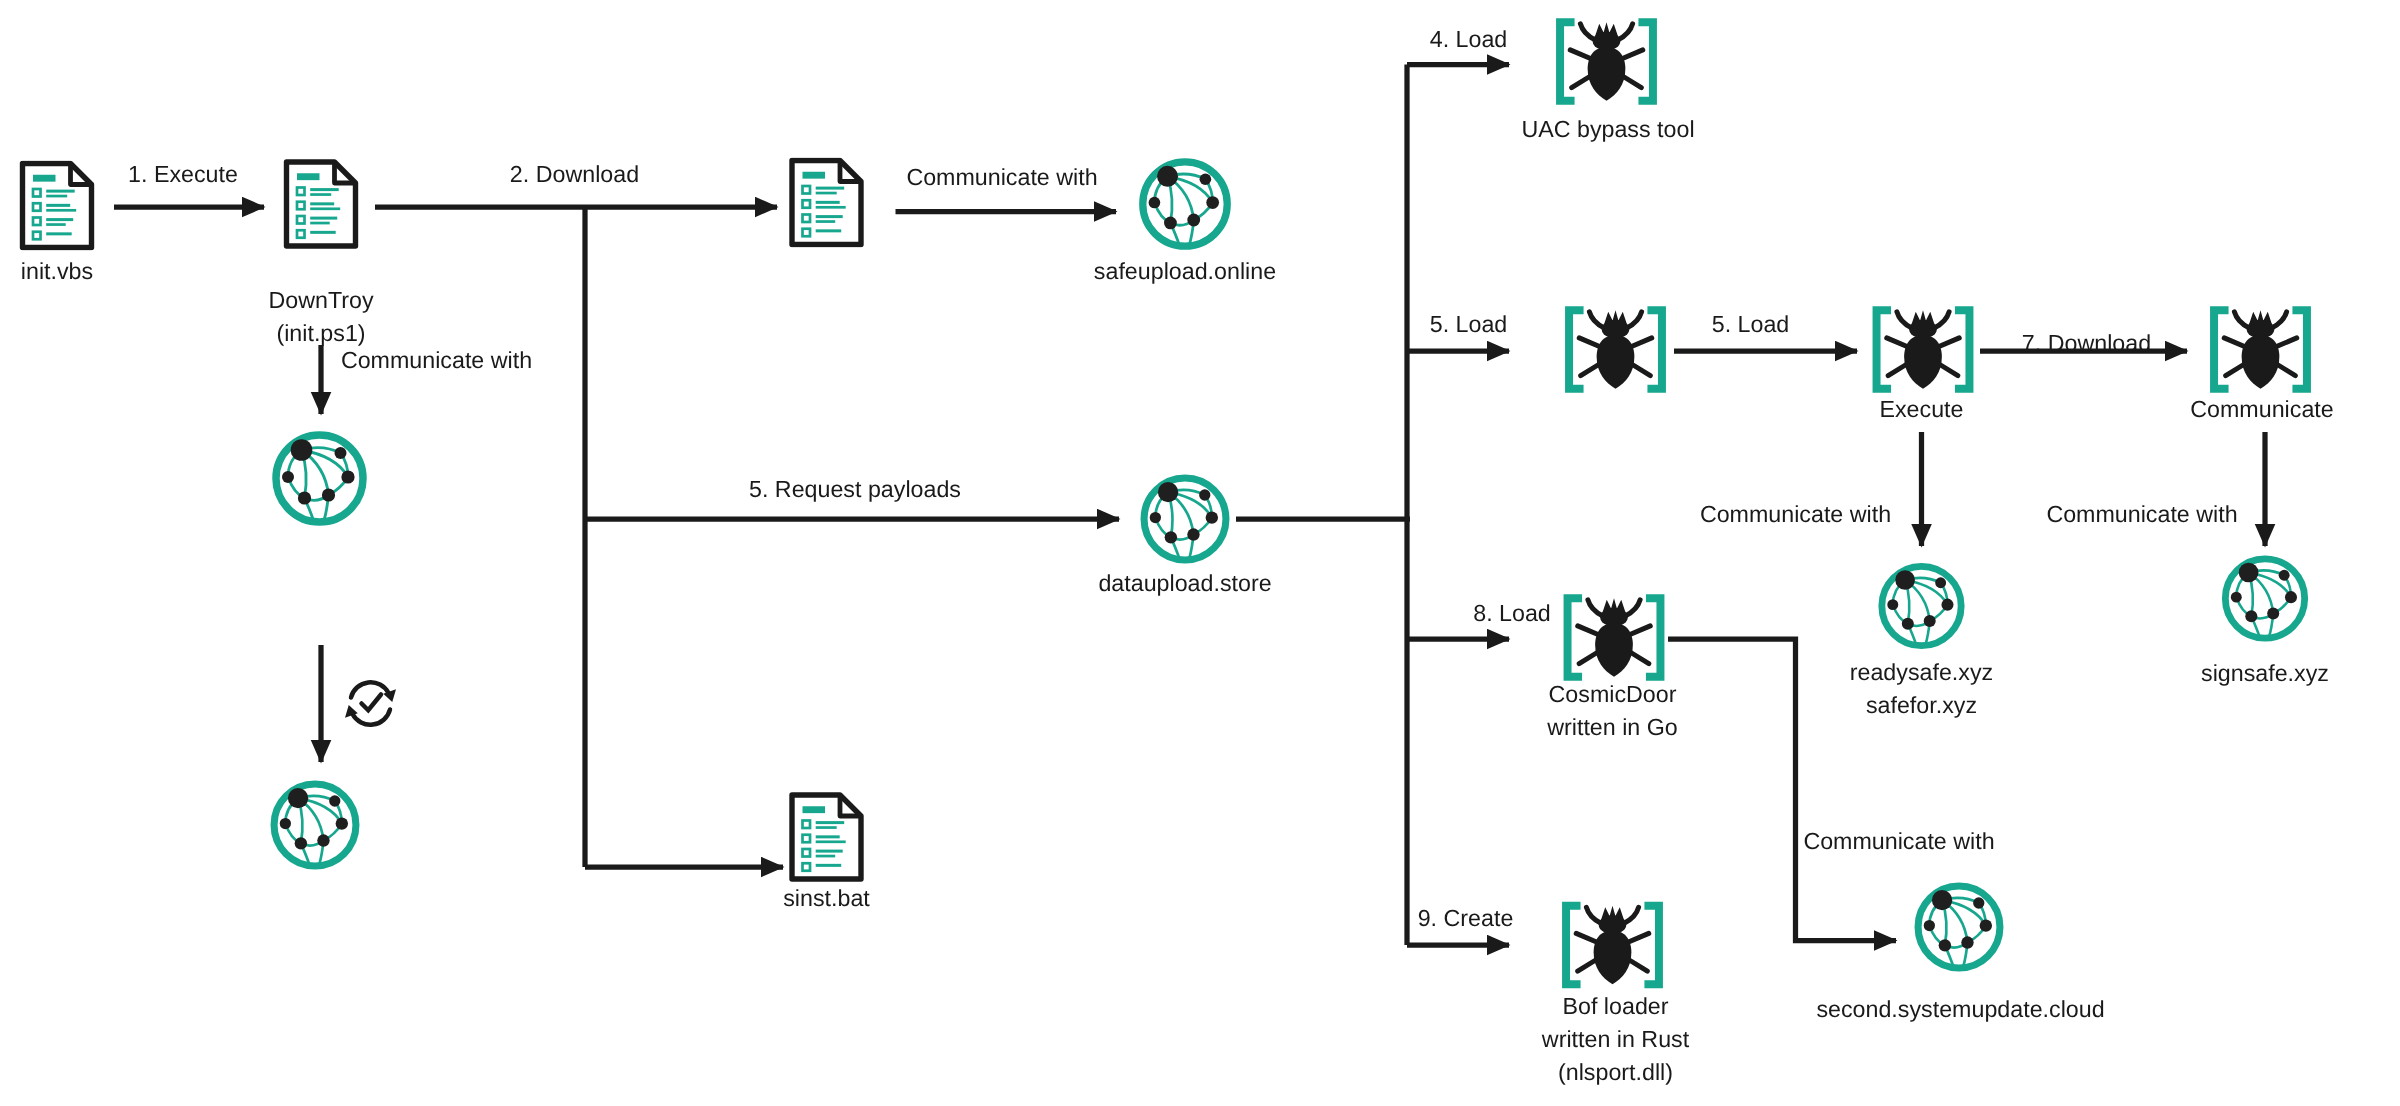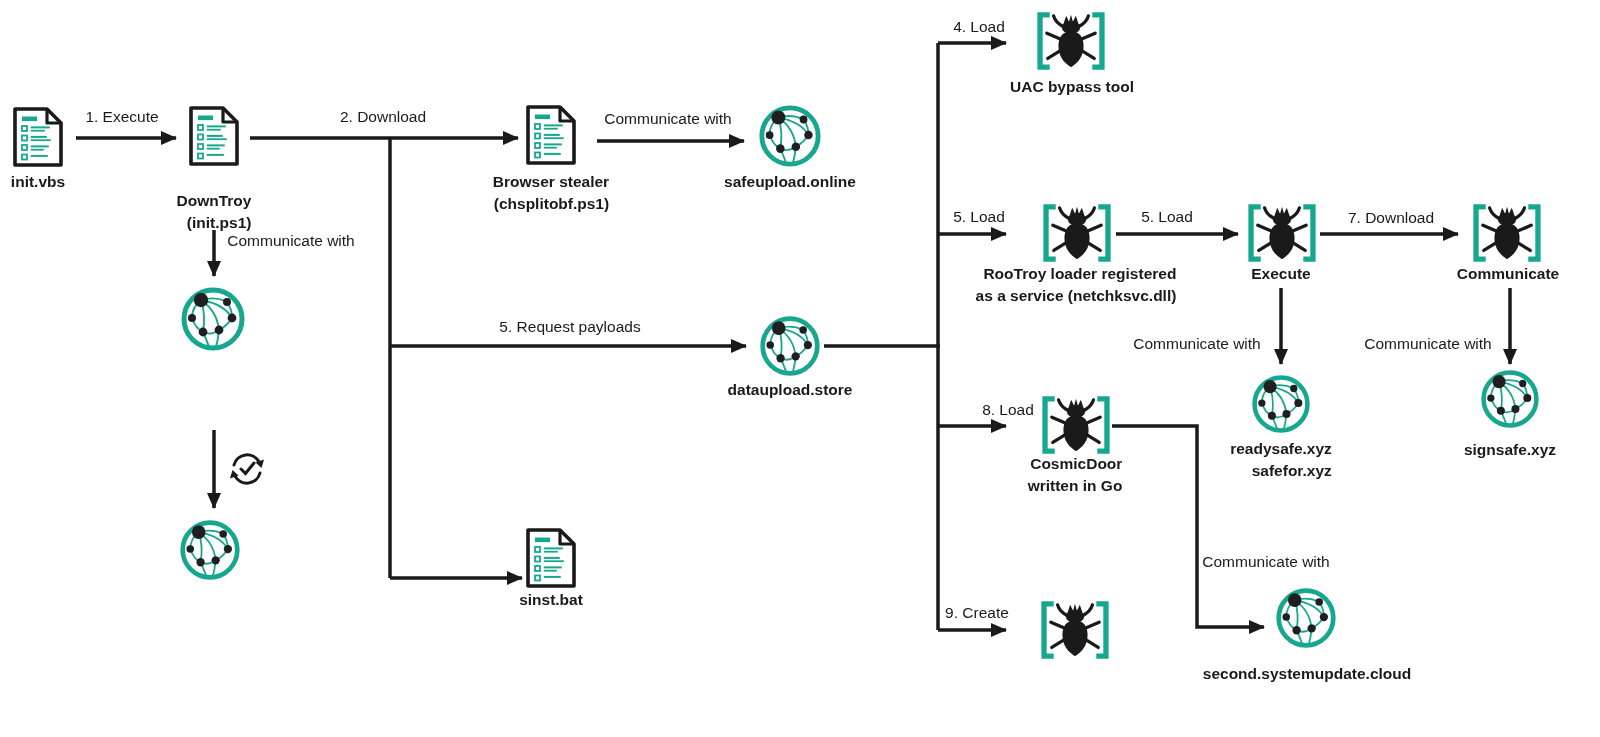--- a/index.html
+++ b/index.html
@@ -5,23 +5,23 @@
   html,body{margin:0;padding:0;background:#ffffff;}
   .canvas{
     position:relative;width:1600px;height:737px;background:#ffffff;overflow:hidden;
     font-family:"Liberation Sans",sans-serif;color:#1a1a1a;
   }
   .wires{position:absolute;left:0;top:0;width:1600px;height:737px;}
   .wires path{stroke:#1a1a1a;stroke-width:3.5;fill:none;}
   .icon{position:absolute;transform:translate(-50%,-50%);}
   .lbl{
     position:absolute;transform:translate(-50%,-50%);
-    font-size:15.5px;line-height:22px;text-align:right;white-space:nowrap;
+    font-size:15.5px;line-height:22px;text-align:center;white-space:nowrap;
   }
-  .lbl span{display:block;font-weight:bold;}
+  .lbl span{display:block;}
 </style>
 </head>
 <body>
 
 <div class="canvas">
 
   <svg width="0" height="0" style="position:absolute">
     <defs>
       <marker id="arrow" markerUnits="userSpaceOnUse" markerWidth="18" markerHeight="16" refX="15" refY="7" orient="auto">
         <path d="M0,0 L16,7 L0,14 Z" fill="#1a1a1a" stroke="none"></path>
@@ -180,53 +180,45 @@
     </svg>
 
   <div class="lbl" style="left:122px;top:117px">1. Execute</div>
   <div class="lbl" style="left:383px;top:117px">2. Download</div>
   <div class="lbl" style="left:570px;top:327px">5. Request payloads</div>
   <div class="lbl" style="left:668px;top:119px">Communicate with</div>
   <div class="lbl" style="left:291px;top:241px">Communicate with</div>
   <div class="lbl" style="left:979px;top:27px">4. Load</div>
   <div class="lbl" style="left:979px;top:217px">5. Load</div>
   <div class="lbl" style="left:1167px;top:217px">5. Load</div>
-  <div class="lbl" style="left:1391px;top:218px">7. Download</div>
+  <div class="lbl" style="left:1391px;top:230px">7. Download</div>
   <div class="lbl" style="left:1197px;top:344px">Communicate with</div>
   <div class="lbl" style="left:1428px;top:344px">Communicate with</div>
   <div class="lbl" style="left:1008px;top:410px">8. Load</div>
   <div class="lbl" style="left:1266px;top:562px">Communicate with</div>
   <div class="lbl" style="left:977px;top:613px">9. Create</div>
 
   <div class="lbl" style="left:38px;top:182px">
     <span>init.vbs</span>
   </div>
   <div class="lbl" style="left:214px;top:212px">
     <span>DownTroy</span>
     <span>(init.ps1)</span>
   </div>
-  <div class="lbl" style="left:551px;top:193px">
-    <span>Browser stealer</span>
-    <span>(chsplitobf.ps1)</span>
-  </div>
   <div class="lbl" style="left:790px;top:182px">
     <span>safeupload.online</span>
   </div>
   <div class="lbl" style="left:790px;top:390px">
     <span>dataupload.store</span>
   </div>
   <div class="lbl" style="left:551px;top:600px">
     <span>sinst.bat</span>
   </div>
   <div class="lbl" style="left:1072px;top:87px">
     <span>UAC bypass tool</span>
-  </div>
-  <div class="lbl" style="left:1076px;top:285px">
-    <span>RooTroy loader registered</span>
-    <span>as a service (netchksvc.dll)</span>
   </div>
   <div class="lbl" style="left:1281px;top:274px">
     <span>Execute</span>
   </div>
   <div class="lbl" style="left:1508px;top:274px">
     <span>Communicate</span>
   </div>
   <div class="lbl" style="left:1281px;top:460px">
     <span>readysafe.xyz</span>
     <span>safefor.xyz</span>
@@ -234,14 +226,19 @@
   <div class="lbl" style="left:1510px;top:450px">
     <span>signsafe.xyz</span>
   </div>
   <div class="lbl" style="left:1075px;top:475px">
     <span>CosmicDoor</span>
     <span>written in Go</span>
   </div>
   <div class="lbl" style="left:1307px;top:674px">
     <span>second.systemupdate.cloud</span>
   </div>
+  <div class="lbl" style="left:1077px;top:694px">
+    <span>Bof loader</span>
+    <span>written in Rust</span>
+    <span>(nlsport.dll)</span>
+  </div>
 
 </div>
 
 </body></html>

